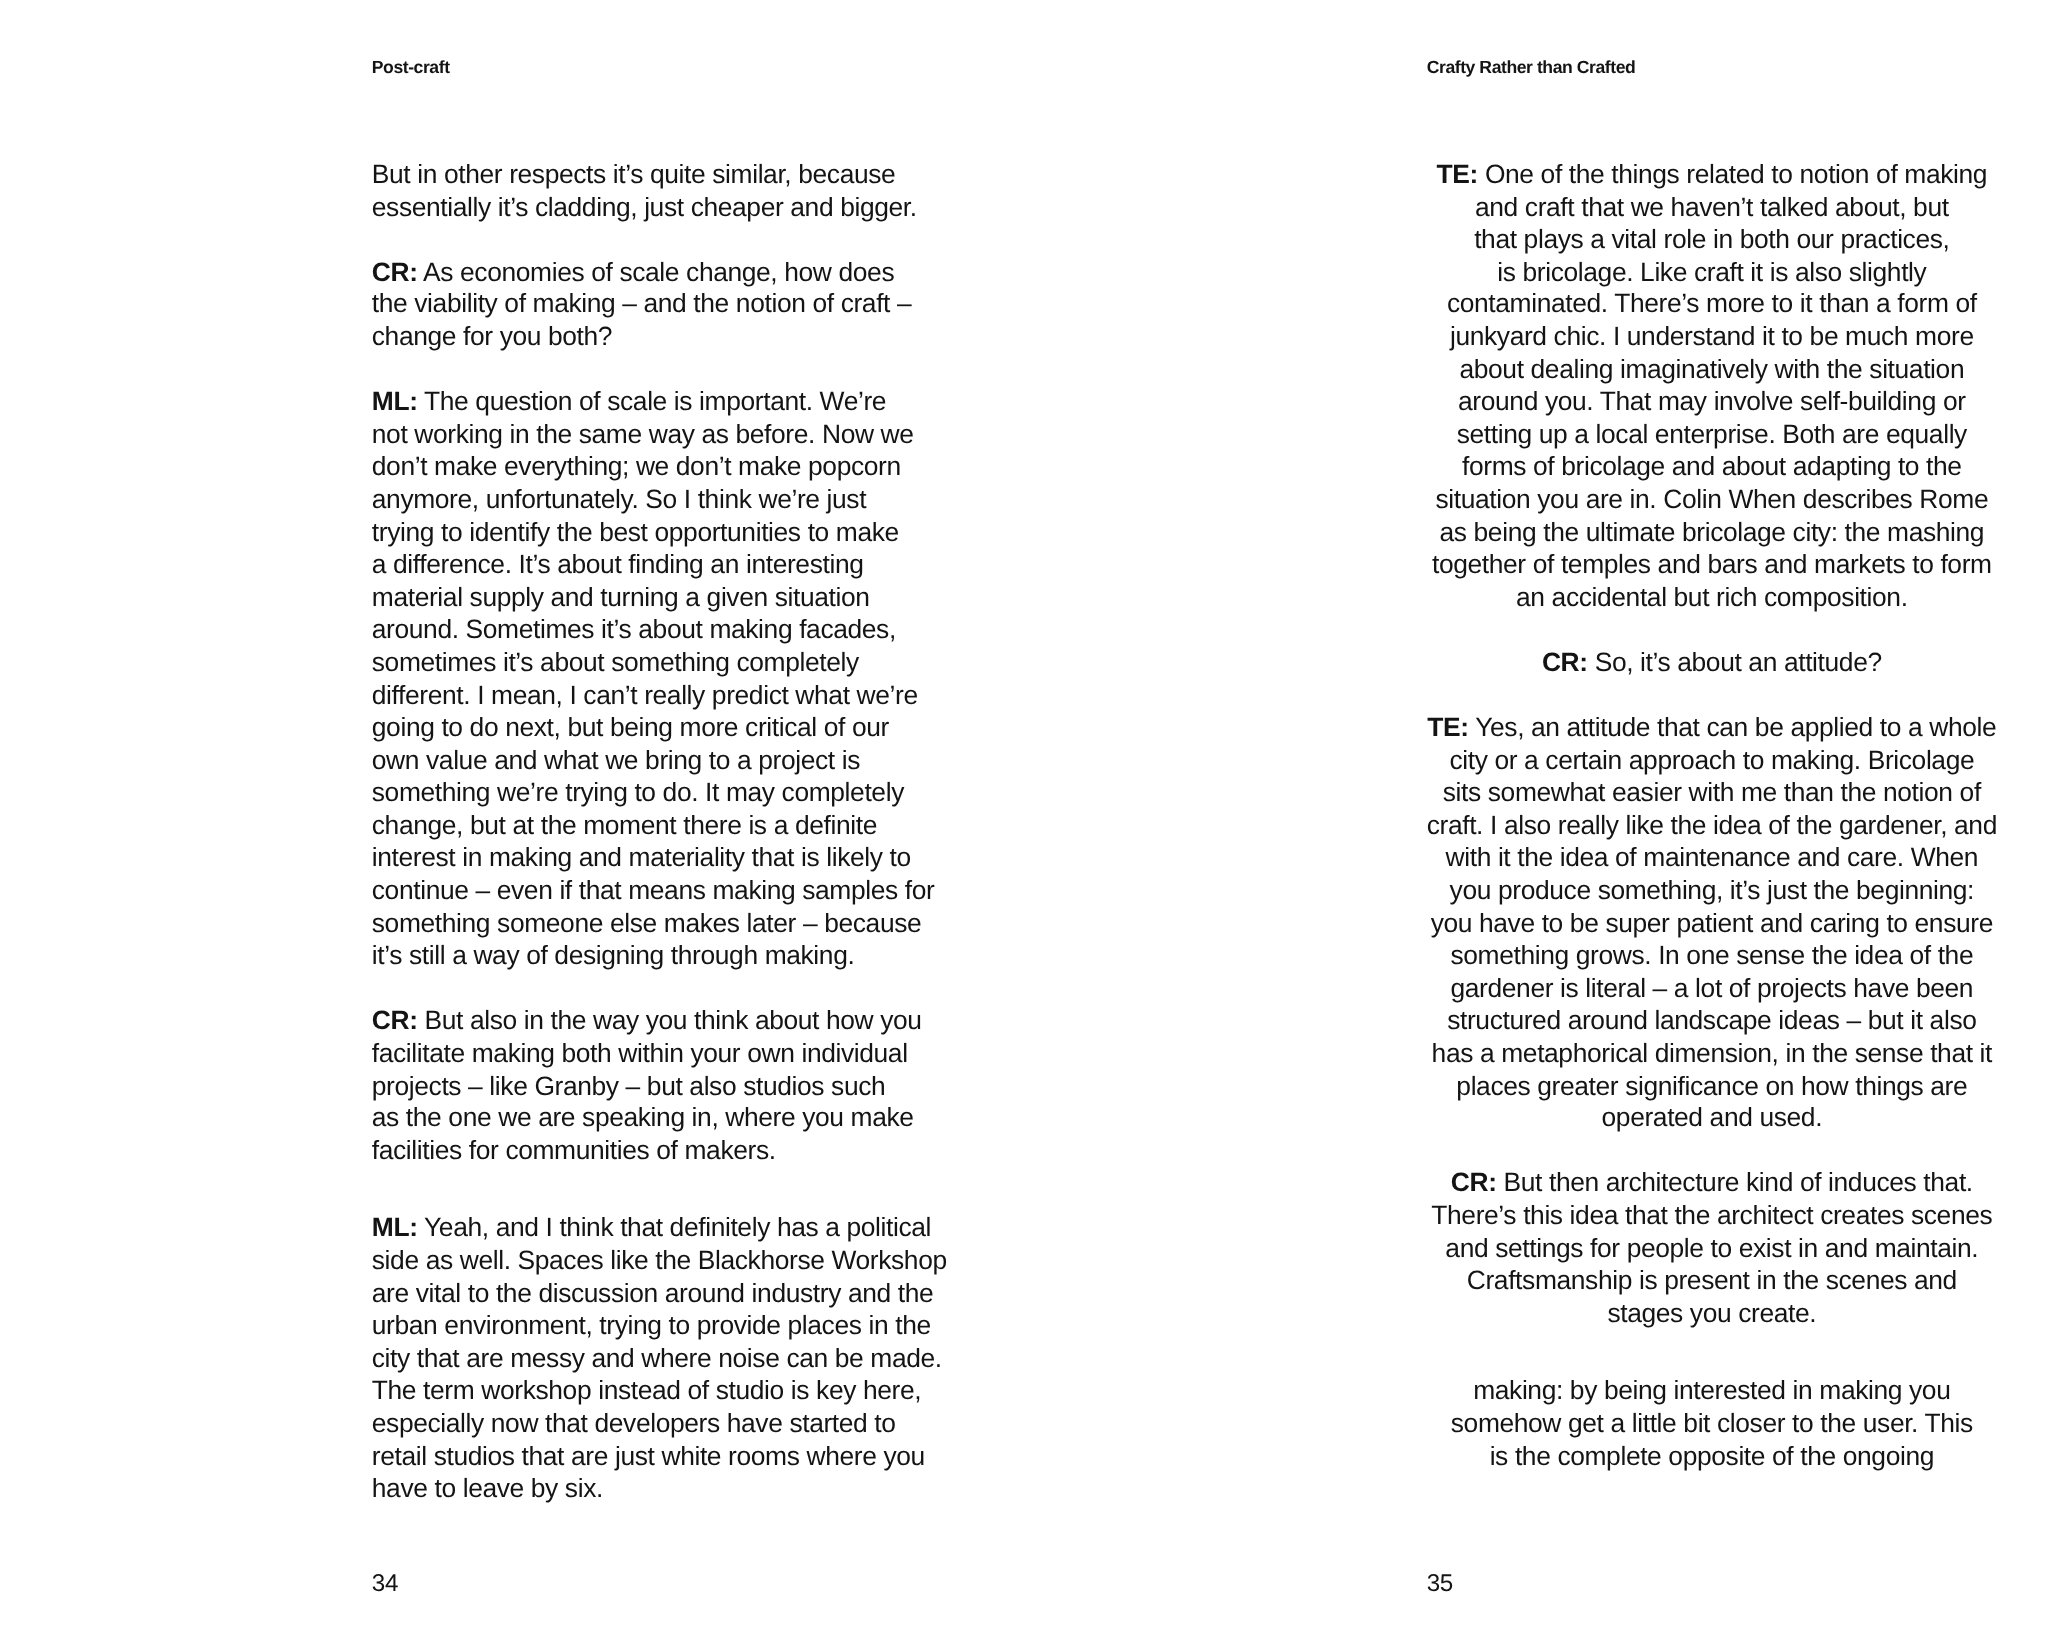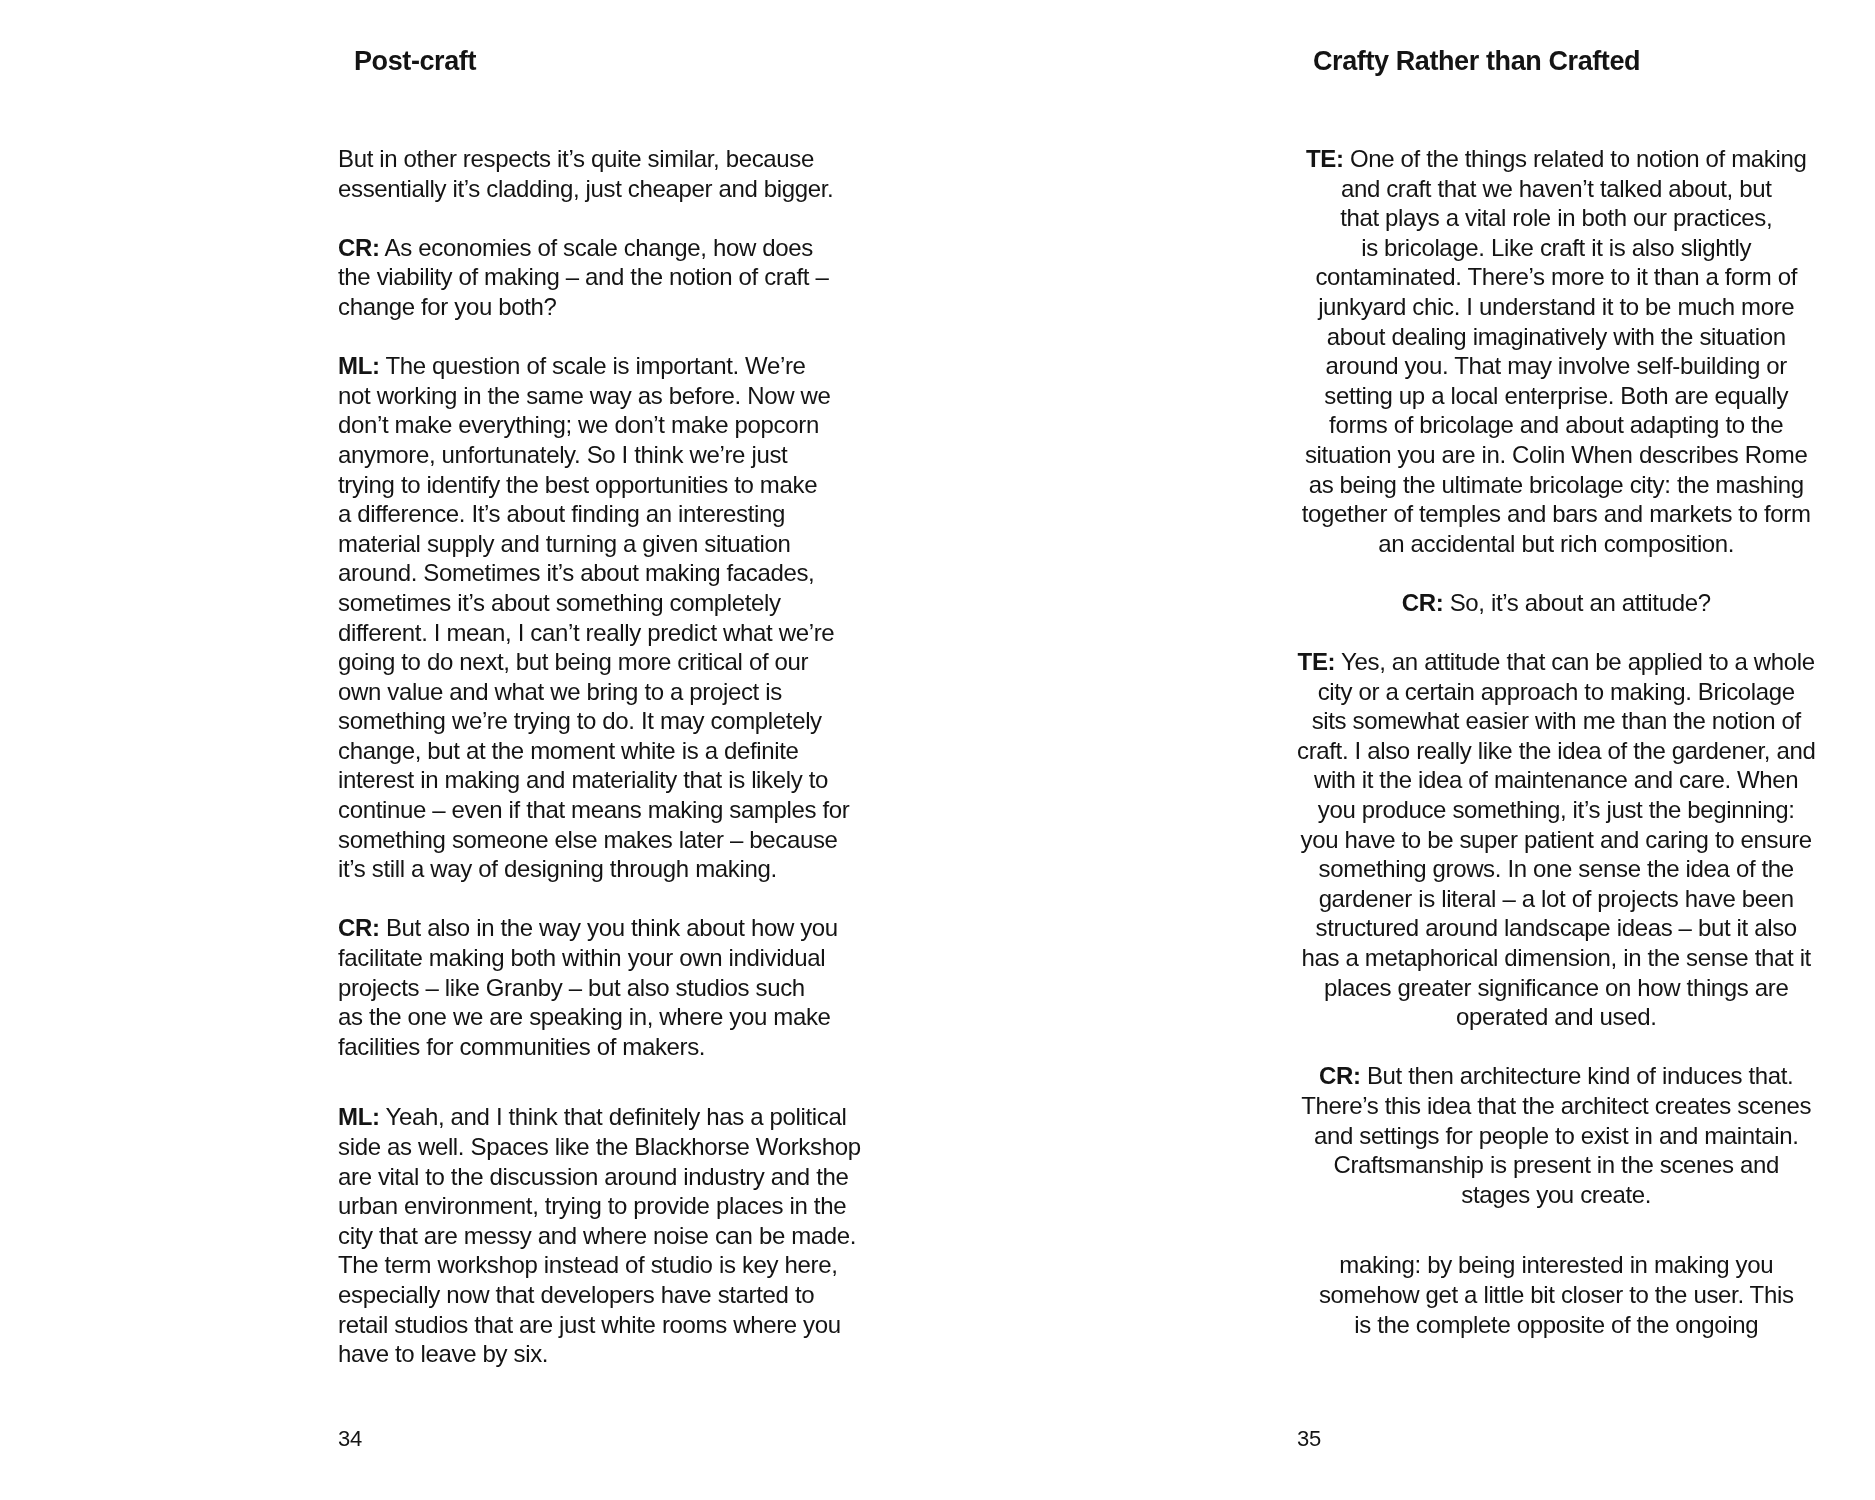--- a/index.html
+++ b/index.html
@@ -20,22 +20,22 @@
     top: 0;
     width: 560px;
     height: 1500px;
   }
   .page.left { left: 338px; }
   .page.right { left: 1297px; text-align: center; }
 
   .running-head {
     position: absolute;
     top: 47px;
-    left: 16px;
-    font-size: 27px;
+    left: 0;
+    font-size: 16px;
     line-height: 29.6px;
     font-weight: bold;
     letter-spacing: -0.4px;
     white-space: nowrap;
   }
   .body-text {
     position: absolute;
     top: 144px;
     left: 0;
     font-size: 24px;
@@ -78,21 +78,21 @@
         <span class="line"><span>anymore, unfortunately. So I think we’re just</span></span>
         <span class="line"><span>trying to identify the best opportunities to make</span></span>
         <span class="line"><span>a difference. It’s about finding an interesting</span></span>
         <span class="line"><span>material supply and turning a given situation</span></span>
         <span class="line"><span>around. Sometimes it’s about making facades,</span></span>
         <span class="line"><span>sometimes it’s about something completely</span></span>
         <span class="line"><span>different. I mean, I can’t really predict what we’re</span></span>
         <span class="line"><span>going to do next, but being more critical of our</span></span>
         <span class="line"><span>own value and what we bring to a project is</span></span>
         <span class="line"><span>something we’re trying to do. It may completely</span></span>
-        <span class="line"><span>change, but at the moment white is a definite</span></span>
+        <span class="line"><span>change, but at the moment there is a definite</span></span>
         <span class="line"><span>interest in making and materiality that is likely to</span></span>
         <span class="line"><span>continue – even if that means making samples for</span></span>
         <span class="line"><span>something someone else makes later – because</span></span>
         <span class="line"><span>it’s still a way of designing through making.</span></span>
       </p>
       <p class="para">
         <span class="line"><span class="speaker">CR:</span> <span>But also in the way you think about how you</span></span>
         <span class="line"><span>facilitate making both within your own individual</span></span>
         <span class="line"><span>projects – like Granby – but also studios such</span></span>
         <span class="line"><span>as the one we are speaking in, where you make</span></span>

